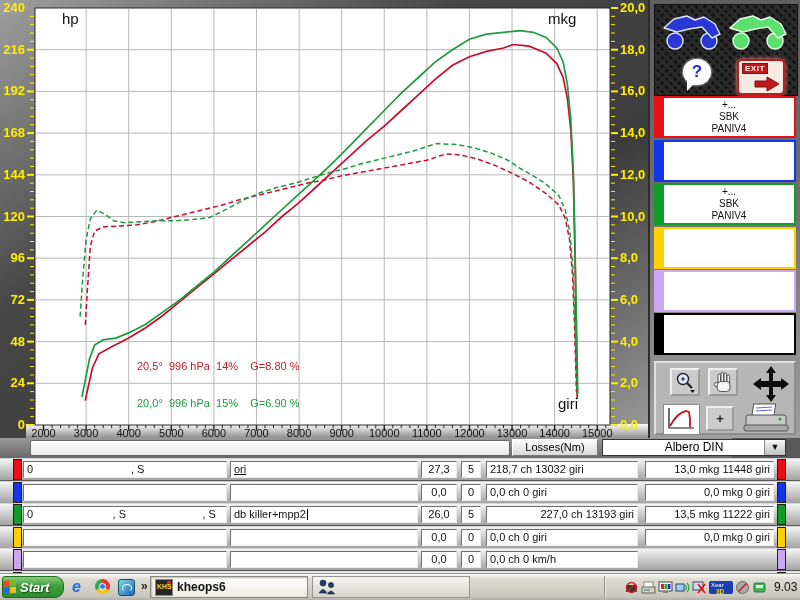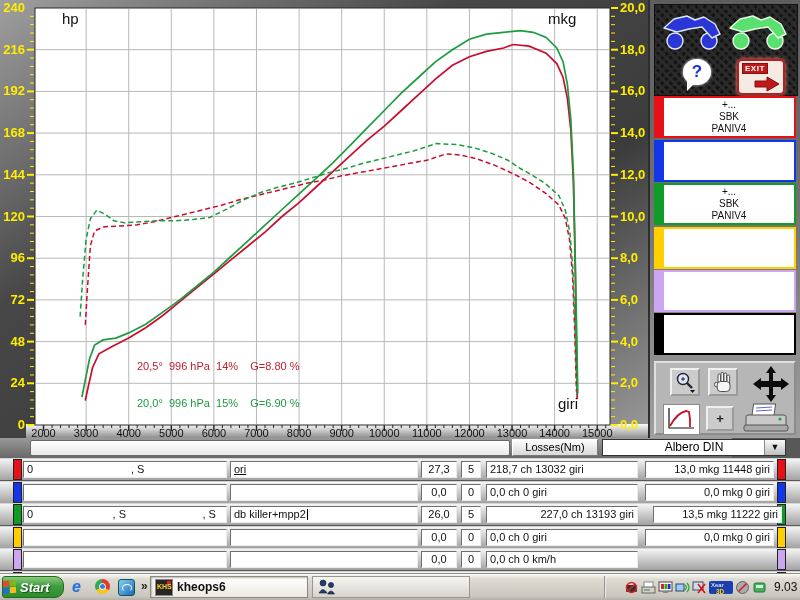--- a/index.html
+++ b/index.html
@@ -498,21 +498,21 @@
         <div class="tfield t-right" style="left: 645px; width: 129px;">0,0 mkg 0 giri</div>
       </div>
       <div class="trow" style="top: 45px;">
         <div class="cstrip" style="left: 13px; background: rgb(15, 156, 38);"></div>
         <div class="cstrip" style="left: 777px; background: rgb(15, 156, 38);"></div>
         <div class="tfield" style="left: 23px; width: 204px;">0                          , S                         , S</div>
         <div class="tfield" style="left: 230px; width: 188px;">db killer+mpp2<span class="caret"></span></div>
         <div class="tfield t-center" style="left: 421px; width: 36px;">26,0</div>
         <div class="tfield t-center" style="left: 461px; width: 20px;">5</div>
         <div class="tfield" style="left: 486px; width: 152px; text-align: right;">227,0 ch 13193 giri</div>
-        <div class="tfield t-right" style="left: 645px; width: 129px; margin-left: 8px;">13,5 mkg 11222 giri</div>
+        <div class="tfield t-right" style="left: 645px; width: 129px;">13,5 mkg 11222 giri</div>
       </div>
       <div class="trow" style="top: 68px;">
         <div class="cstrip" style="left: 13px; background: rgb(255, 207, 0);"></div>
         <div class="cstrip" style="left: 777px; background: rgb(255, 207, 0);"></div>
         <div class="tfield" style="left: 23px; width: 204px;"></div>
         <div class="tfield" style="left: 230px; width: 188px;"></div>
         <div class="tfield t-center" style="left: 421px; width: 36px;">0,0</div>
         <div class="tfield t-center" style="left: 461px; width: 20px;">0</div>
         <div class="tfield" style="left: 486px; width: 152px;">0,0 ch 0 giri</div>
         <div class="tfield t-right" style="left: 645px; width: 129px;">0,0 mkg 0 giri</div>

